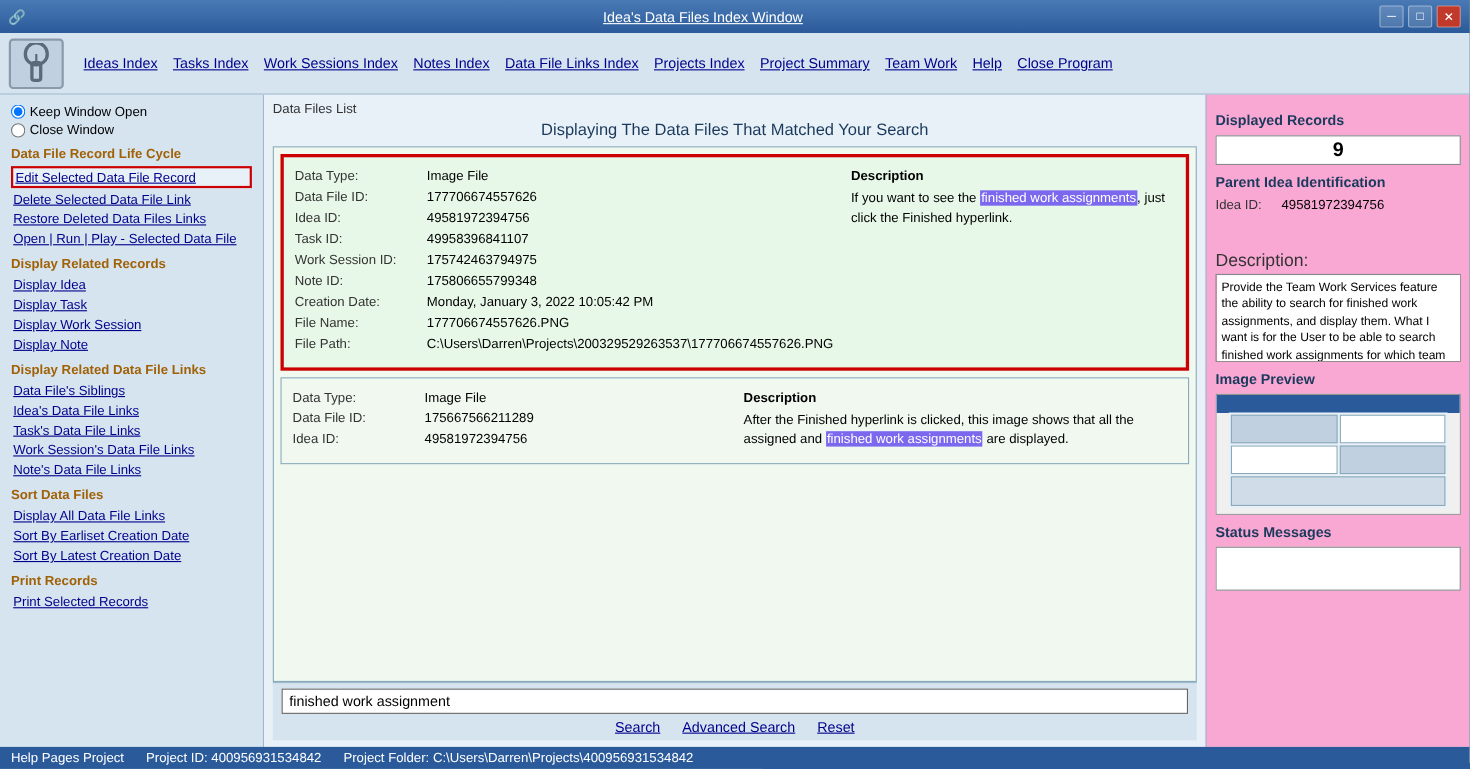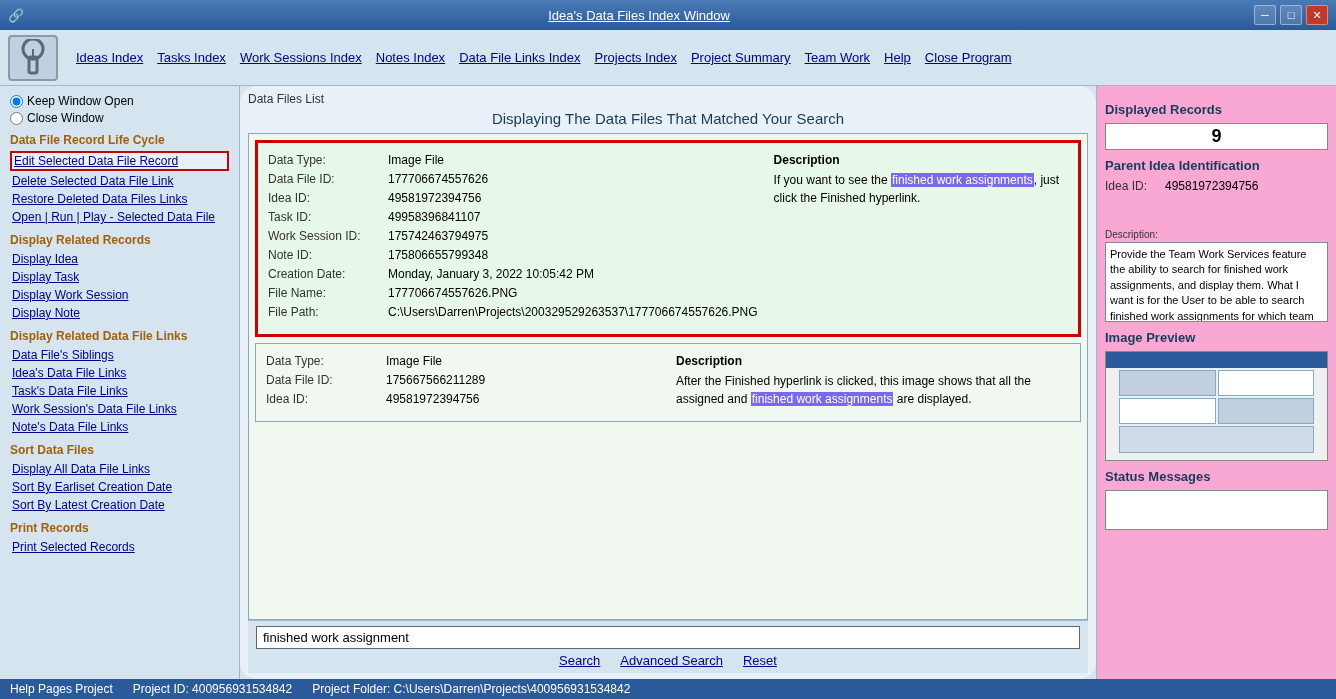--- a/index.html
+++ b/index.html
@@ -114,21 +114,20 @@
     }
 
     
     #main-panel {
       flex: 1;
       background: #e8f0f8;
       padding: 6px 8px;
       overflow: hidden;
       display: flex;
       flex-direction: column;
-      border-radius: 17px;
     }
     #data-files-list-title {
       font-size: 12px;
       color: #333;
       margin-bottom: 4px;
     }
     #search-heading {
       text-align: center;
       font-size: 15px;
       color: #1a3a5c;
@@ -464,21 +463,21 @@
 
     <div id="right-panel">
       <div class="right-section-title">Displayed Records</div>
       <div class="right-count">9</div>
 
       <div class="right-section-title">Parent Idea Identification</div>
       <div class="right-field-row">
         <span class="right-field-label">Idea ID:</span>
         <span class="right-field-value">49581972394756</span>
       </div>
-      <div style="font-size:10px; color:#333; margin-bottom:2px;margin-top:36px;">Description:</div>
+      <div style="font-size:16px; color:#333; margin-bottom:2px;margin-top:36px;">Description:</div>
       <div class="desc-box">Provide the Team Work Services feature the ability to search for finished work assignments, and display them. What I want is for the User to be able to search finished work assignments for which team members and/or teams worked on them.</div>
 
       <div class="right-section-title">Image Preview</div>
       <div class="image-preview-box">
         <div class="preview-img">
           <div class="preview-img-header"></div>
           <div class="preview-img-content">
             <div class="preview-block"></div>
             <div class="preview-block white"></div>
             <div class="preview-block white"></div>

